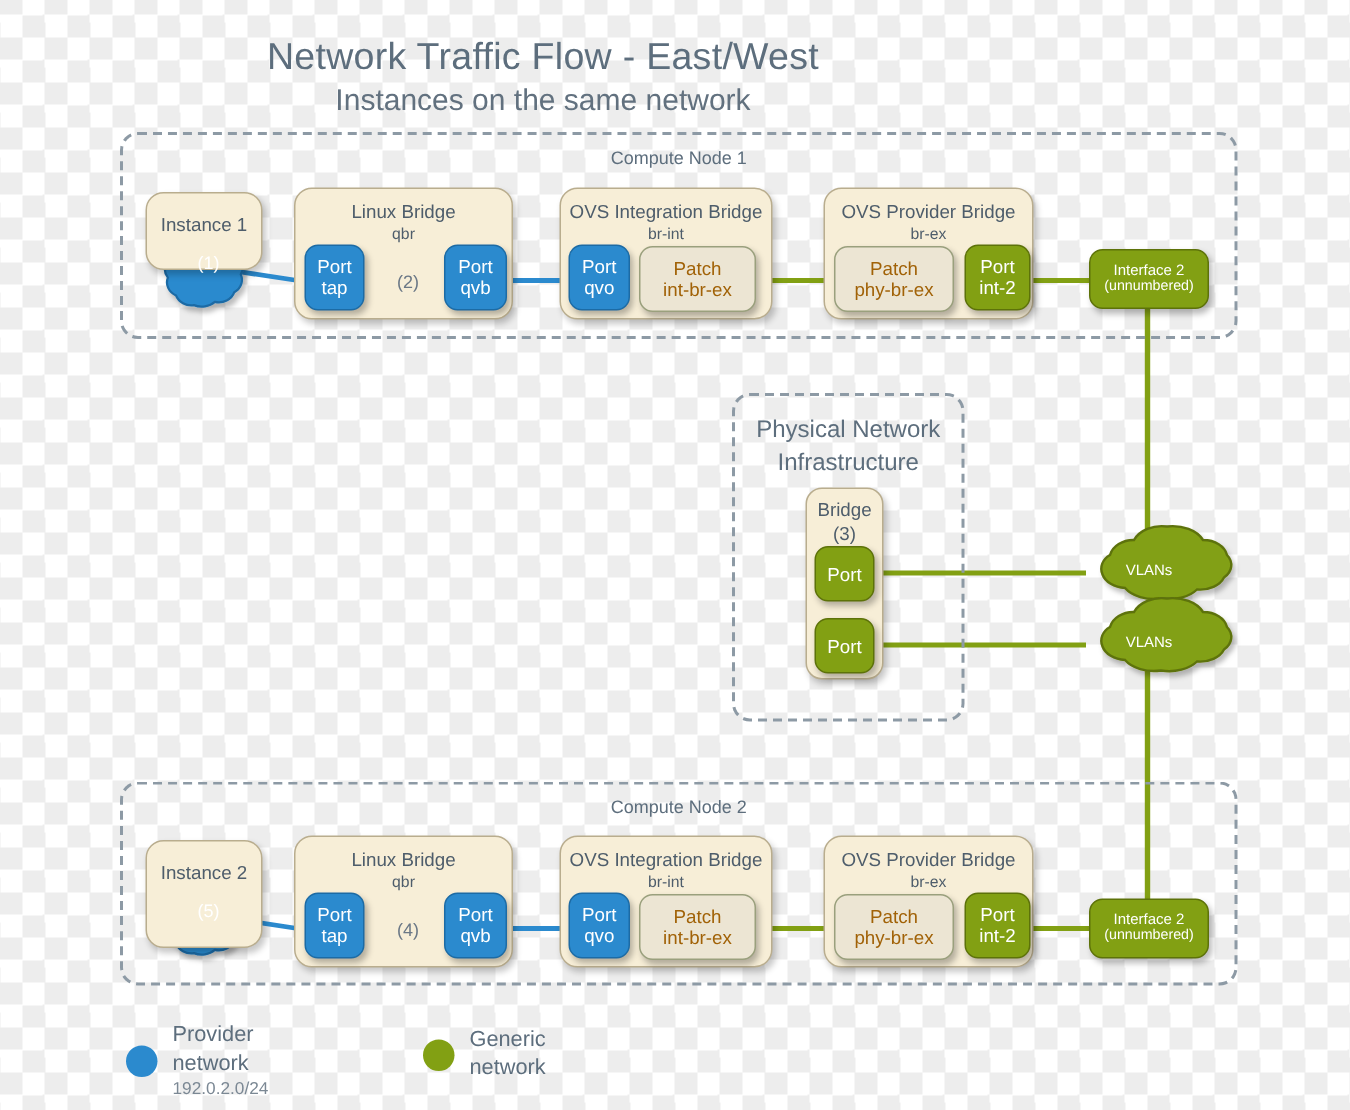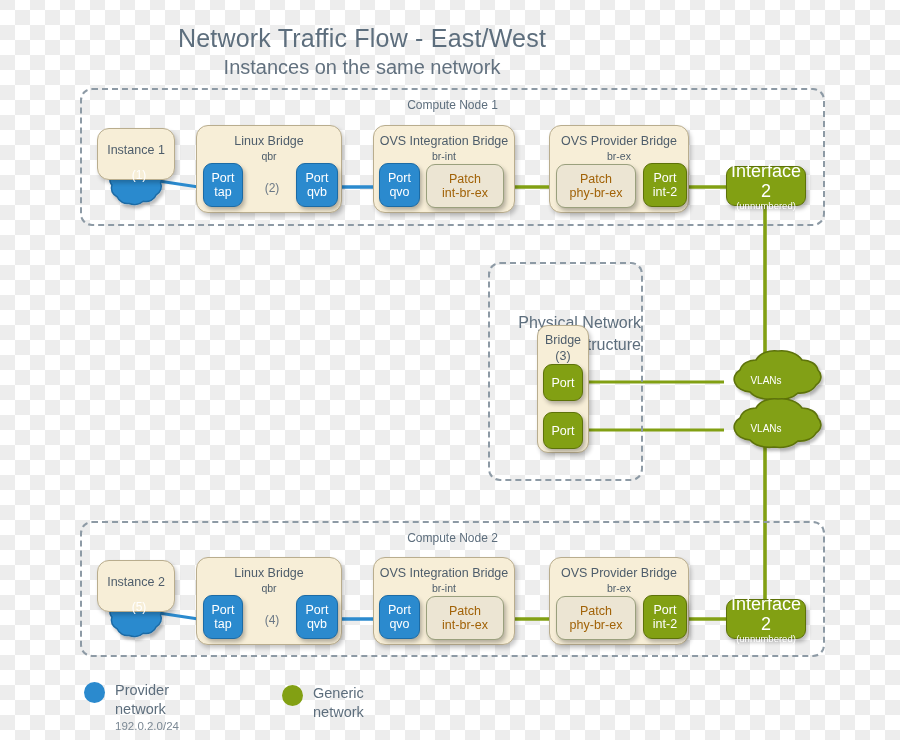--- a/index.html
+++ b/index.html
@@ -40,25 +40,24 @@
     background: transparent;
   }
   .node-label {
     position: absolute; left: 0; width: 100%;
     text-align: center;
     font-size: 12px; color: #5d6e7d;
     top: 8px;
   }
   .phys-label {
     position: absolute; left: 0; width: 100%;
-    text-align: right;
+    text-align: center;
     font-size: 16px; color: #5d6e7d;
     line-height: 1.35;
     top: 12px;
-    margin-top: 36px;
   }
 
   
   .panel {
     position: absolute;
     background: #f7eed7;
     border: 1.5px solid #b9ad8e;
     border-radius: 12px;
     box-shadow: 2px 3px 4px rgba(0,0,0,.22);
   }
@@ -86,21 +85,21 @@
     text-align: center;
   }
   .pill .l1 { font-size: 12.5px; }
   .pill .l2 { font-size: 12.5px; }
   .pill.blue  { background: #2b8ace; border: 1.5px solid #1c6ba5; }
   .pill.olive { background: #82a013; border: 1.5px solid #5d7209; }
   .pill.patch {
     background: #ece5d3; border: 1.5px solid #9aa07d;
     color: #a16207;
   }
-  .pill.iface .l1 { font-size: 18px; }
+  .pill.iface .l1 { font-size: 10px; }
   .pill.iface .l2 { font-size: 9.5px; }
   .pill.switchport .l1 { font-size: 12.5px; }
 
   
   .switch-panel {
     position: absolute;
     background: #f7eed7;
     border: 1.5px solid #b9ad8e;
     border-radius: 11px;
     box-shadow: 2px 3px 4px rgba(0,0,0,.22);
@@ -108,21 +107,21 @@
   .switch-title {
     position: absolute; left: 0; width: 100%;
     text-align: center; color: #4e5d6b;
     font-size: 12.5px; top: 7px; line-height: 1.25;
   }
 
   
   #legend { position: absolute; left: 84px; top: 681px; }
   .legend-item {
     position: absolute;
-    display: flex; align-items: flex-start;
+    display: flex; align-items: center;
   }
   .legend-dot {
     width: 21px; height: 21px; border-radius: 50%;
     margin-right: 10px; flex: 0 0 auto; margin-top: 1px;
   }
   .legend-dot.blue  { background: #2b8ace; }
   .legend-dot.olive { background: #82a013; }
   .legend-text { line-height: 1.3; }
   .legend-main { font-size: 14.5px; color: #5d6e7d; }
   .legend-sub  { font-size: 11.5px; color: #7b8894; }
@@ -309,21 +308,21 @@
     <span class="l1">Port</span>
   </div>
 
   <div class="cloud-label on-olive" style="left:725px; top:375px; width:82px;">VLANs</div>
   <div class="cloud-label on-olive" style="left:725px; top:423px; width:82px;">VLANs</div>
 
   <div class="node-box" style="left:80px; top:521px; width:745px; height:136px;">
     <div class="node-label">Compute Node 2</div>
   </div>
 
-  <div class="panel" style="left:97px; top:560px; width:78px; height:52px;">
+  <div class="panel" style="left:97px; top:560px; width:78px; height:72px;">
     <div class="panel-title solo">Instance 2</div>
   </div>
   <div class="cloud-label on-blue" style="left:113px; top:600px; width:52px;">(5)</div>
 
   <div class="panel" style="left:196px; top:557px; width:146px; height:88px;">
     <div class="panel-title">Linux Bridge</div>
     <div class="panel-sub">qbr</div>
   </div>
   <div class="pill blue" style="left:203px; top:595px; width:40px; height:44px;">
     <span class="l1">Port</span>

